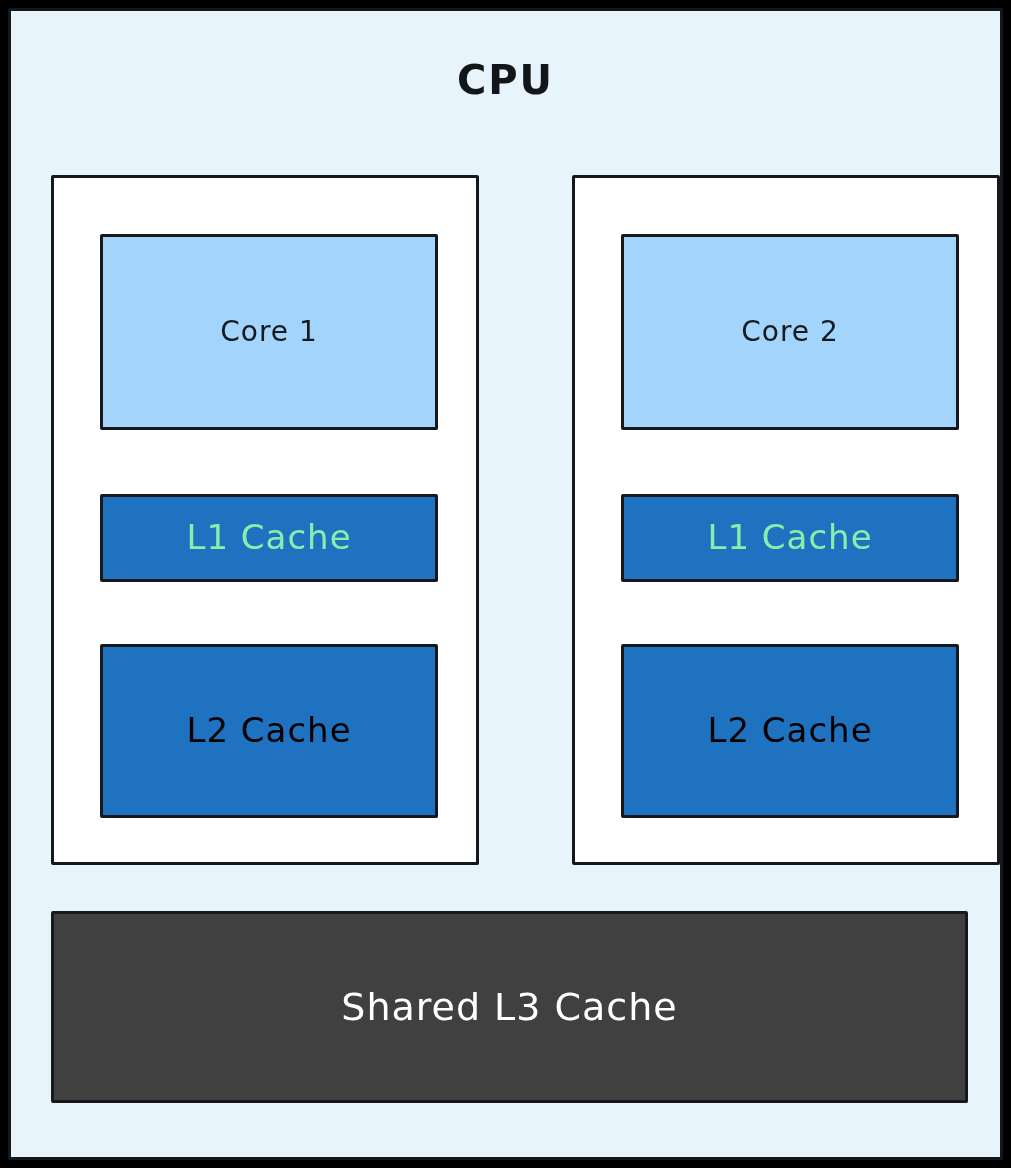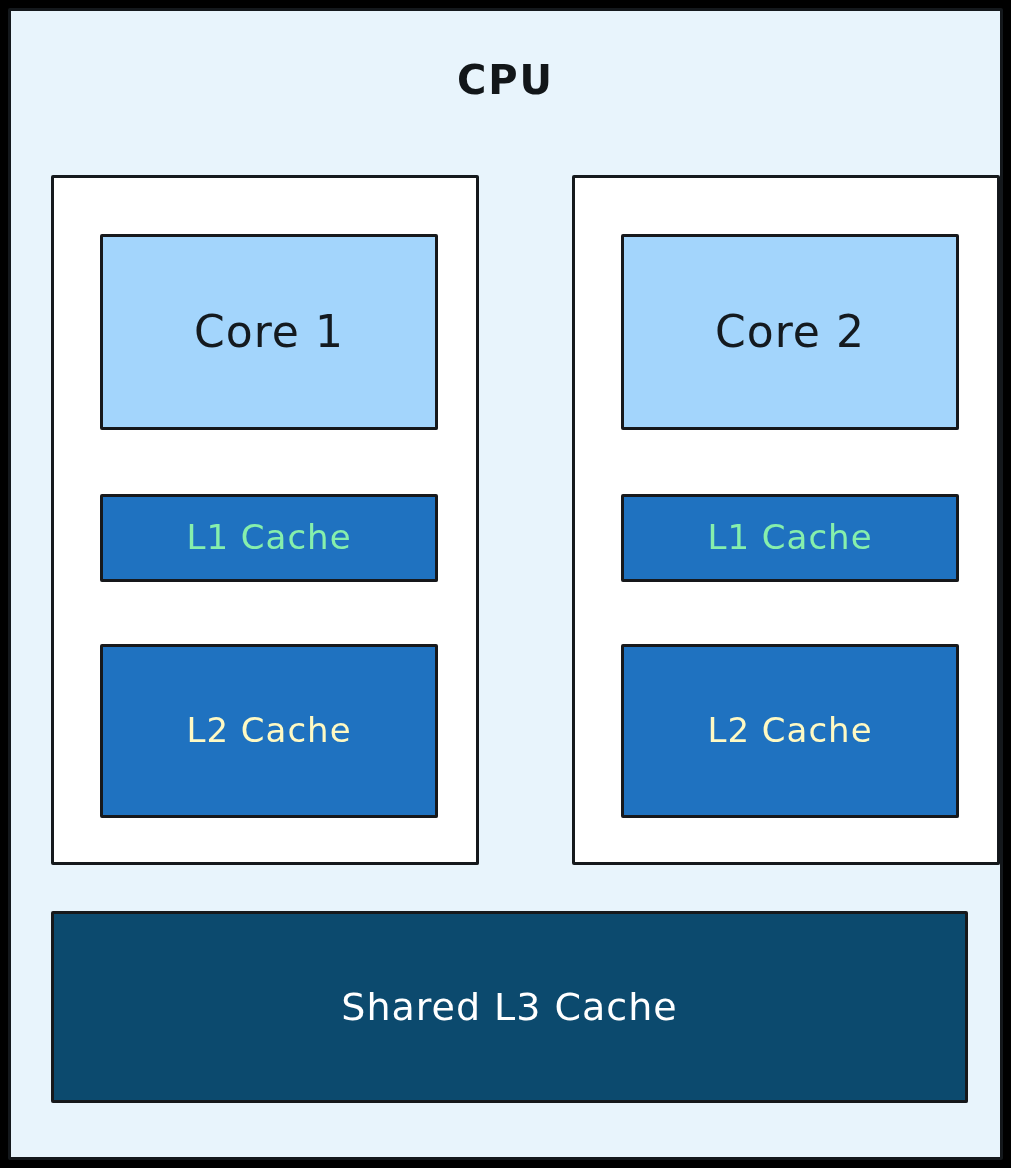--- a/index.html
+++ b/index.html
@@ -63,57 +63,57 @@
     border-radius: 2px;
     display: flex;
     align-items: center;
     justify-content: center;
     text-align: center;
     line-height: 1.1;
   }
   .block-core {
     background: #a3d5fc;
     color: #141a1f;
-    font-size: 44px;
+    font-size: 28px;
     letter-spacing: 1px;
     left: 46px;
     top: 56px;
     width: 338px;
     height: 196px;
   }
   .block-l1 {
     background: #1f72c0;
     color: #86efac;
     font-size: 34px;
     letter-spacing: 1px;
     left: 46px;
     top: 316px;
     width: 338px;
     height: 88px;
   }
   .block-l2 {
     background: #1f72c0;
-    color: #fef9c3;
+    color: #000000;
     font-size: 34px;
     letter-spacing: 1px;
     left: 46px;
     top: 466px;
     width: 338px;
     height: 174px;
   }
 
   
   #l3-cache {
     position: absolute;
     box-sizing: border-box;
     left: 40px;
     top: 900px;
     width: 917px;
     height: 192px;
-    background: #0c4a6e;
+    background: #404040;
     border: 3px solid #17191c;
     border-radius: 2px;
     display: flex;
     align-items: center;
     justify-content: center;
     color: #ffffff;
     font-size: 38px;
     letter-spacing: 1px;
     text-align: center;
   }

